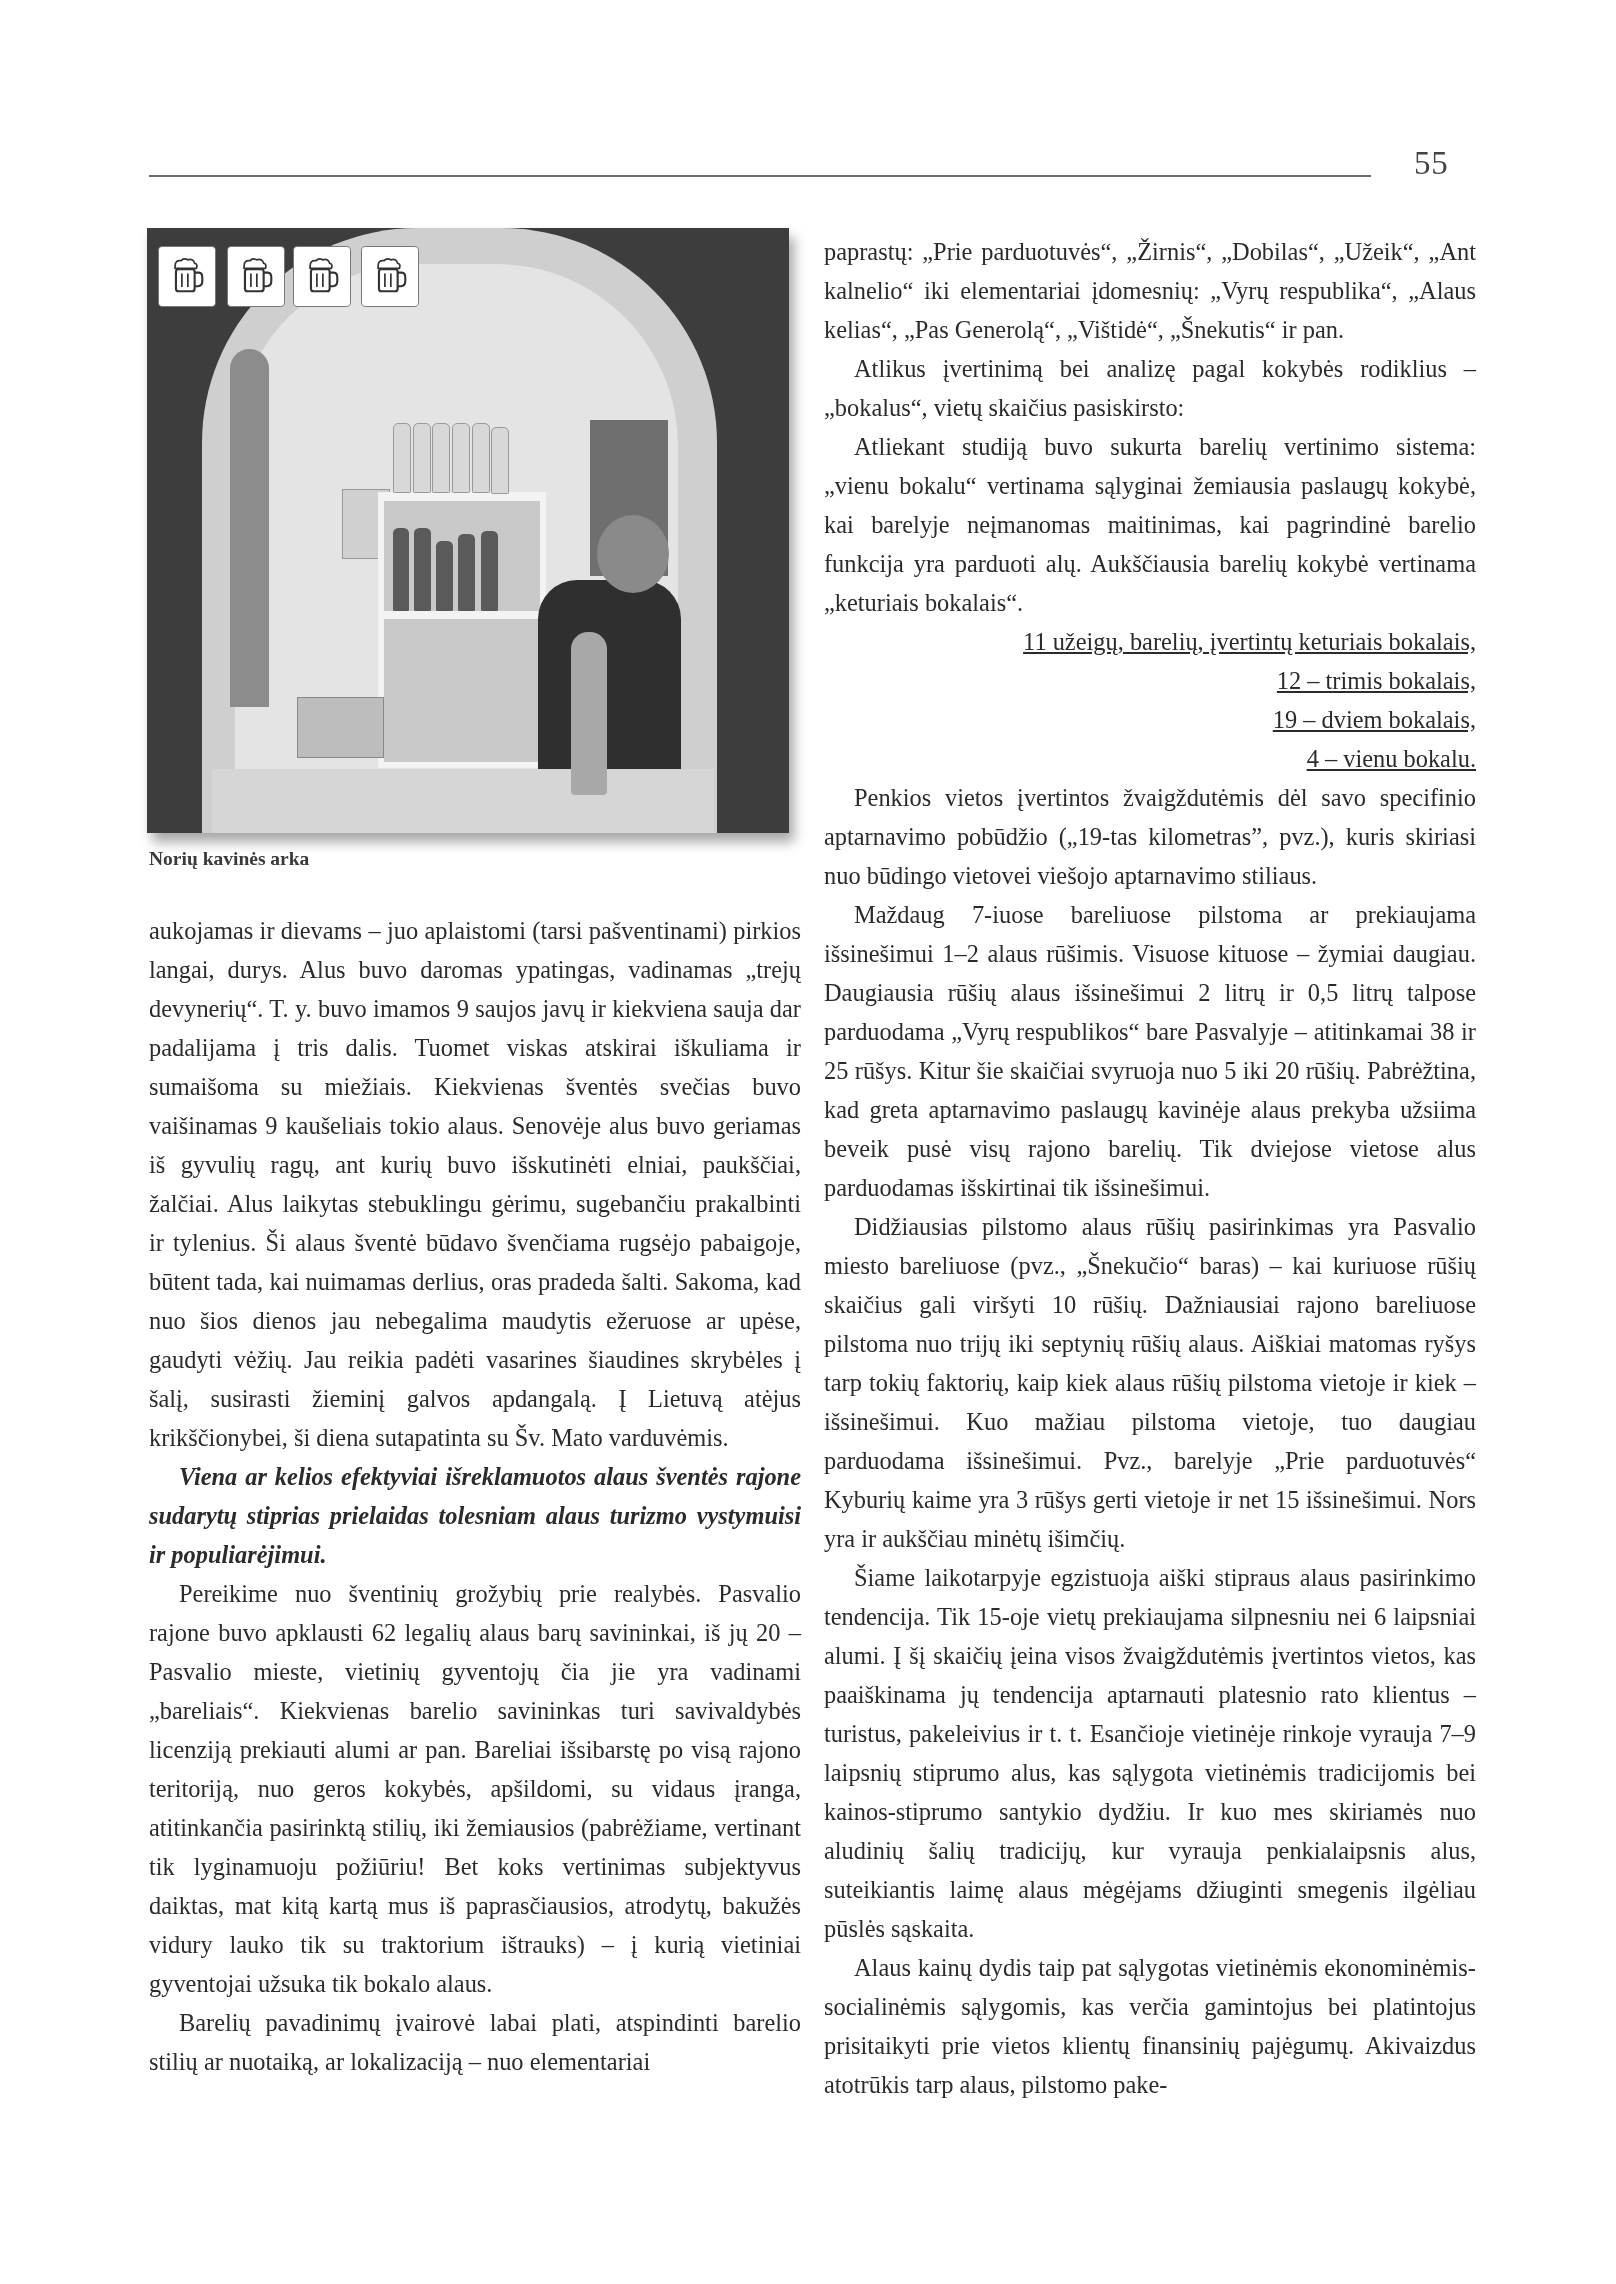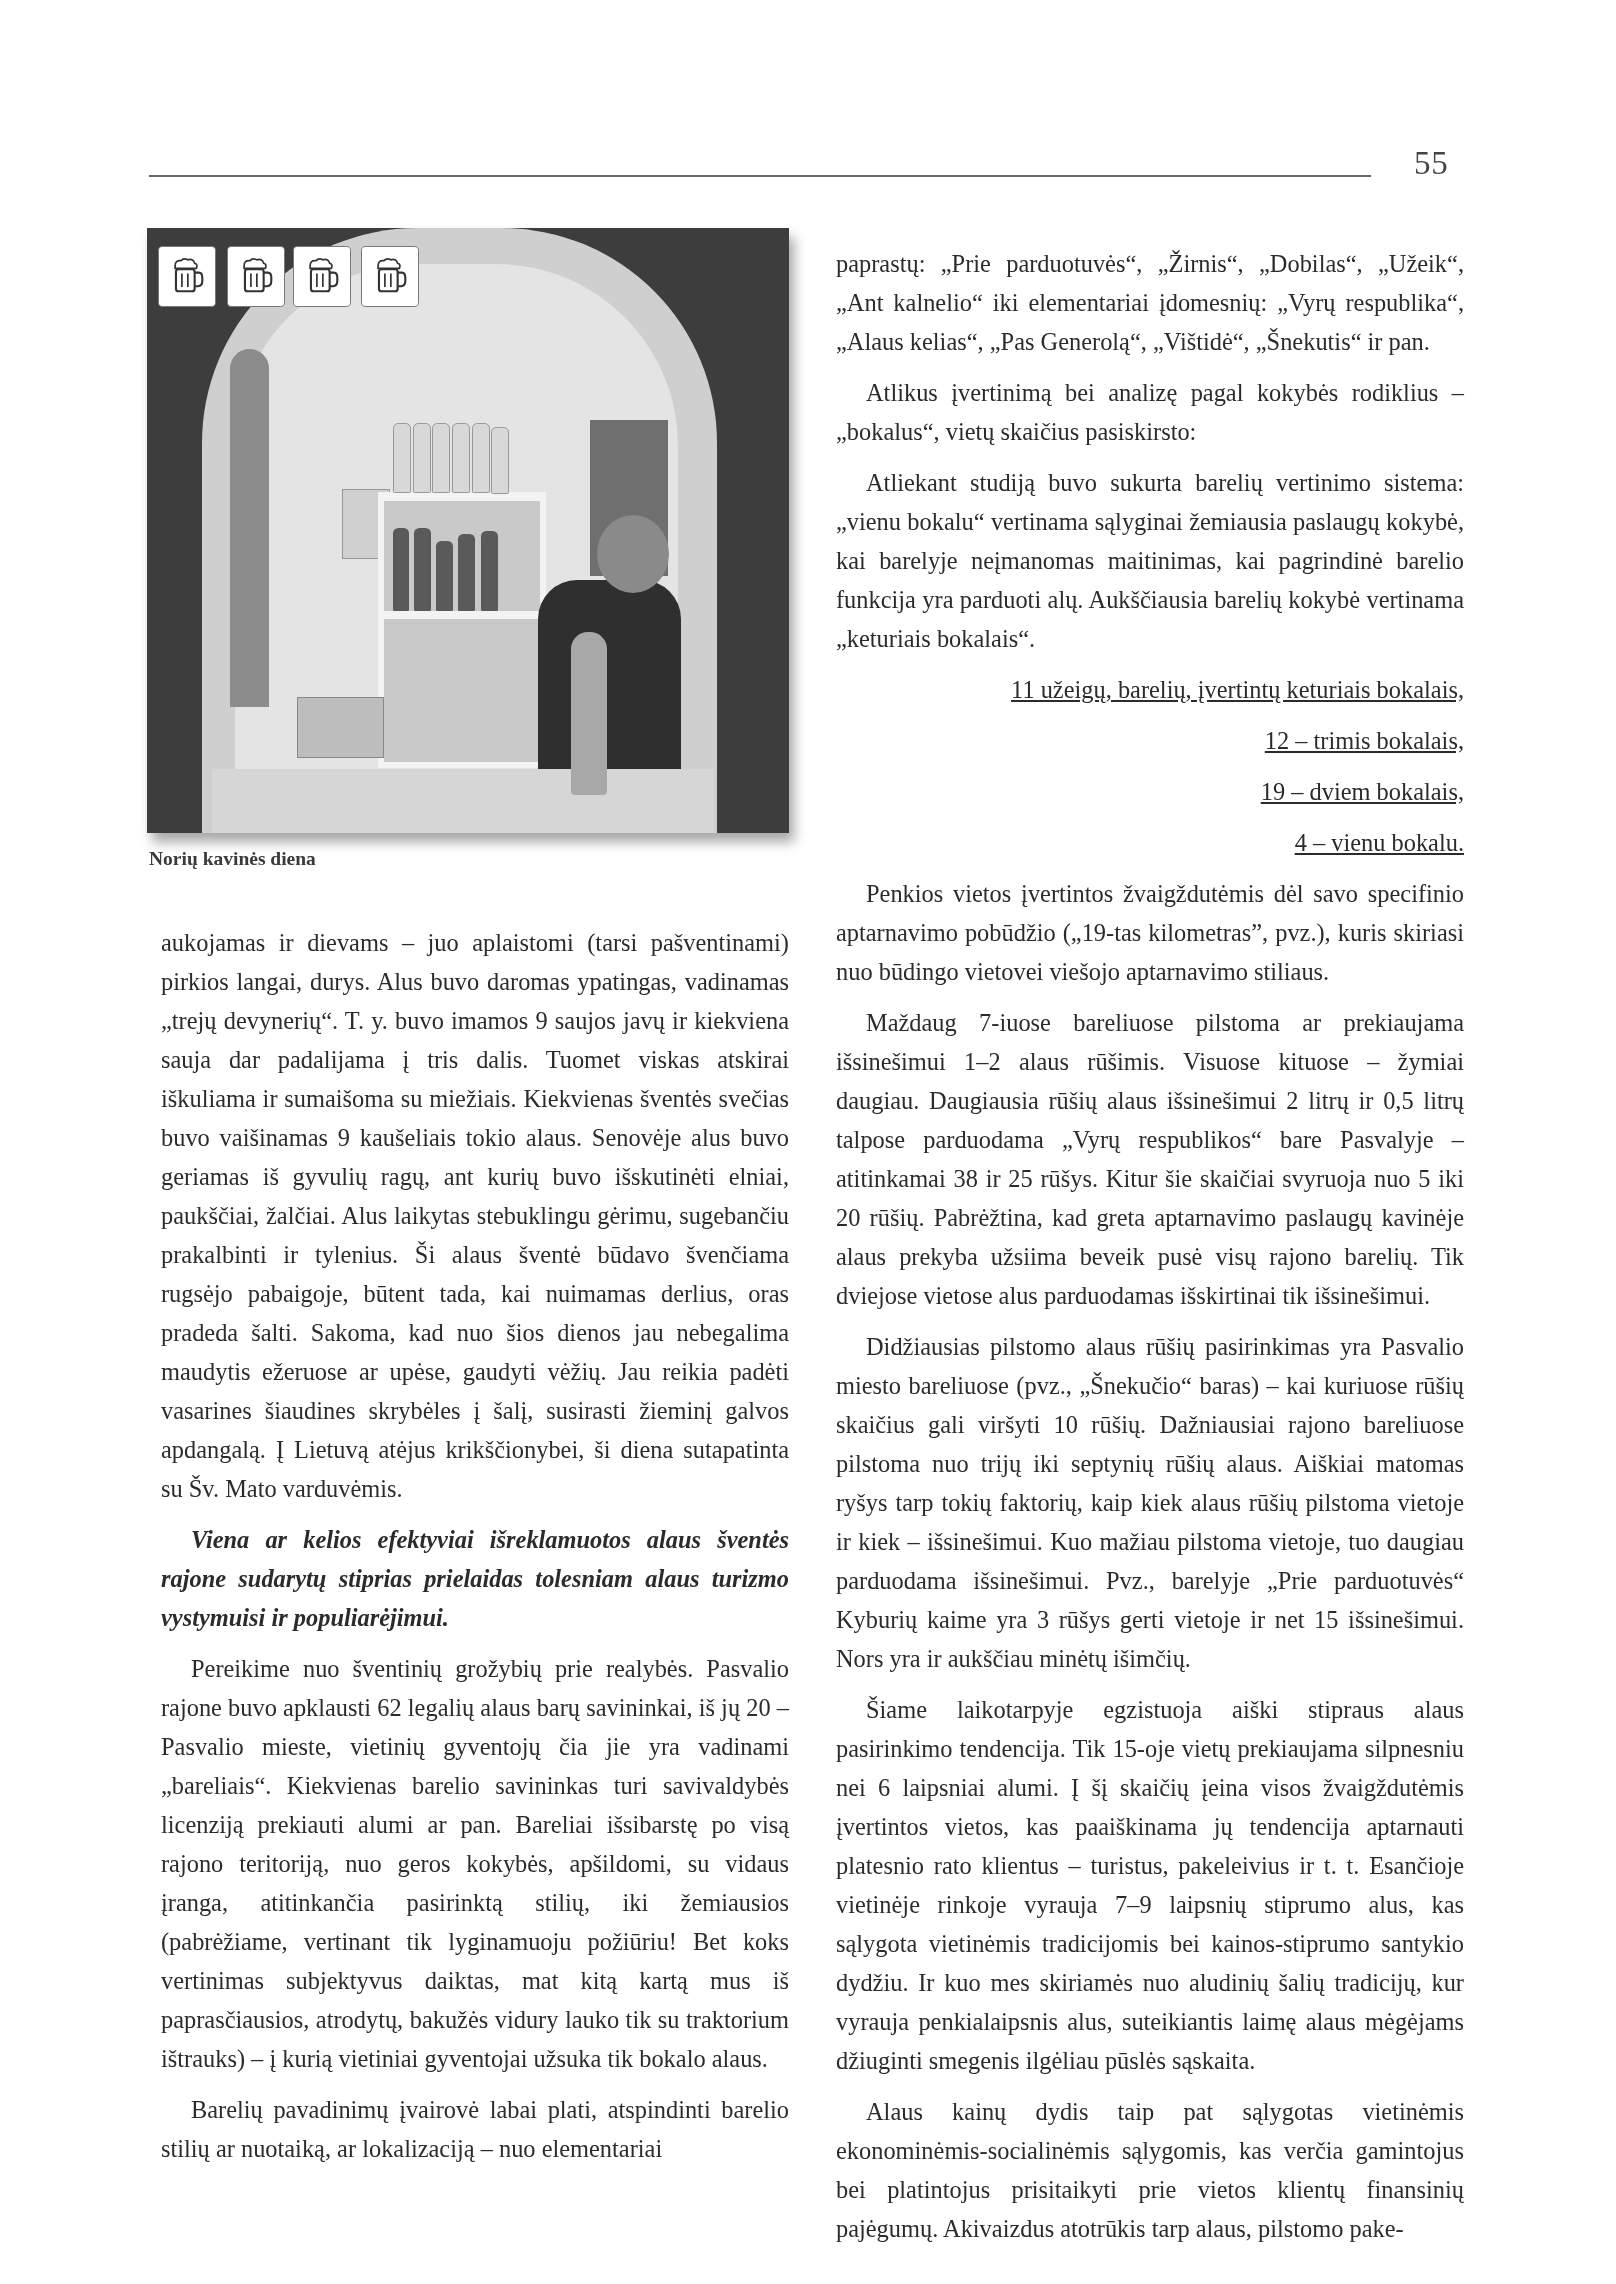--- a/index.html
+++ b/index.html
@@ -62,21 +62,21 @@
 
   .caption {
     position: absolute; left: 149px; top: 848px;
     font-size: 19.5px; font-weight: bold; color: #3a3a3a;
   }
   .col {
     position: absolute; width: 652px;
     font-size: 24.4px; line-height: 39px;
     text-align: justify; hyphens: manual;
   }
-  .col p { margin: 12px; text-indent: 30px; }
+  .col p { margin: 0; text-indent: 30px; }
   .col p.noindent { text-indent: 0; }
   .col p.thesis { font-weight: bold; font-style: italic; }
   .col p.list { text-indent: 30px; text-align: right; text-decoration: underline; }
   .left-col { left: 149px; top: 911px; }
   .right-col { left: 824px; top: 232px; }
 </style>
 </head>
 <body>
 
 <div class="header-rule"></div>
@@ -146,21 +146,21 @@
           <path d="M6 10 q0-7 7-6 q3-4 8-1 q6-2 8 4 q4 1 2 6 H6z" fill="#fff" stroke="#333" stroke-width="2"></path>
           <rect x="7" y="14" width="22" height="26" rx="3" fill="#fff" stroke="#333" stroke-width="2.5"></rect>
           <path d="M29 18 h5 q4 0 4 6 v4 q0 6-5 6 h-4" fill="none" stroke="#333" stroke-width="2.5"></path>
           <line x1="14" y1="19" x2="14" y2="35" stroke="#333" stroke-width="2"></line>
           <line x1="21" y1="19" x2="21" y2="35" stroke="#333" stroke-width="2"></line>
         </svg>
     </span>
   </div>
 </div>
 
-<div class="caption">Norių kavinės diena</div>
+<div class="caption">Norių kavinės arka</div>
 
 <div class="col left-col">
   <p class="noindent">aukojamas ir dievams – juo aplaistomi (tarsi pašventinami) pirkios langai, durys. Alus buvo daromas ypatingas, vadinamas „trejų devynerių“. T. y. buvo imamos 9 saujos javų ir kiekviena sauja dar padalijama į tris dalis. Tuomet viskas atskirai iškuliama ir sumaišoma su miežiais. Kiekvienas šventės svečias buvo vaišinamas 9 kaušeliais tokio alaus. Senovėje alus buvo geriamas iš gyvulių ragų, ant kurių buvo išskutinėti elniai, paukščiai, žalčiai. Alus laikytas stebuklingu gėrimu, sugebančiu prakalbinti ir tylenius. Ši alaus šventė būdavo švenčiama rugsėjo pabaigoje, būtent tada, kai nuimamas derlius, oras pradeda šalti. Sakoma, kad nuo šios dienos jau nebegalima maudytis ežeruose ar upėse, gaudyti vėžių. Jau reikia padėti vasarines šiaudines skrybėles į šalį, susirasti žieminį galvos apdangalą. Į Lietuvą atėjus krikščionybei, ši diena sutapatinta su Šv. Mato varduvėmis.</p>
   <p class="thesis">Viena ar kelios efektyviai išreklamuotos alaus šventės rajone sudarytų stiprias prielaidas tolesniam alaus turizmo vystymuisi ir populiarėjimui.</p>
   <p>Pereikime nuo šventinių grožybių prie realybės. Pasvalio rajone buvo apklausti 62 legalių alaus barų savininkai, iš jų 20 – Pasvalio mieste, vietinių gyventojų čia jie yra vadinami „bareliais“. Kiekvienas barelio savininkas turi savivaldybės licenziją prekiauti alumi ar pan. Bareliai išsibarstę po visą rajono teritoriją, nuo geros kokybės, apšildomi, su vidaus įranga, atitinkančia pasirinktą stilių, iki žemiausios (pabrėžiame, vertinant tik lyginamuoju požiūriu! Bet koks vertinimas subjektyvus daiktas, mat kitą kartą mus iš paprasčiausios, atrodytų, bakužės vidury lauko tik su traktorium ištrauks) – į kurią vietiniai gyventojai užsuka tik bokalo alaus.</p>
   <p>Barelių pavadinimų įvairovė labai plati, atspindinti barelio stilių ar nuotaiką, ar lokalizaciją – nuo elementariai</p>
 </div>
 
 <div class="col right-col">
   <p class="noindent">paprastų: „Prie parduotuvės“, „Žirnis“, „Dobilas“, „Užeik“, „Ant kalnelio“ iki elementariai įdomesnių: „Vyrų respublika“, „Alaus kelias“, „Pas Generolą“, „Vištidė“, „Šnekutis“ ir pan.</p>

